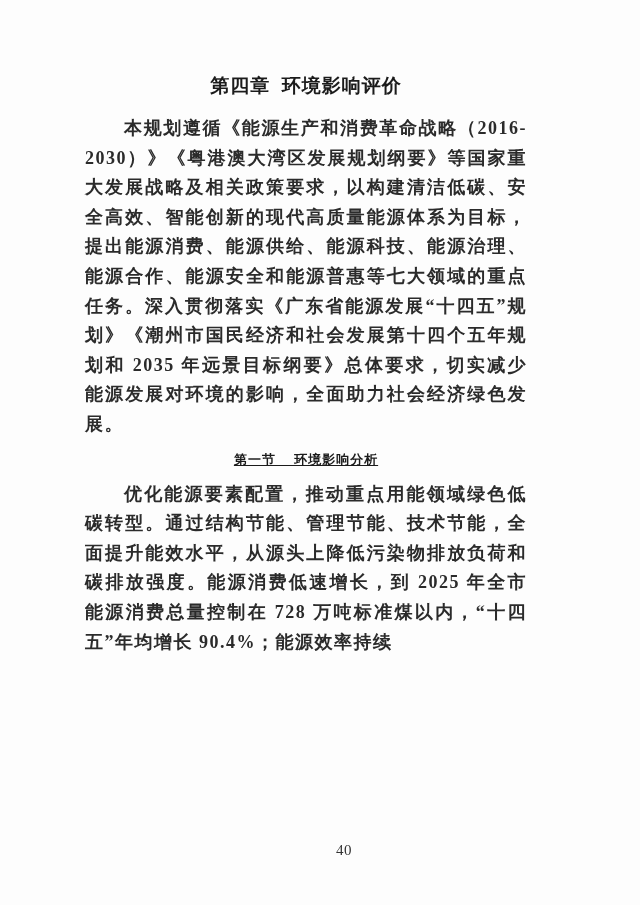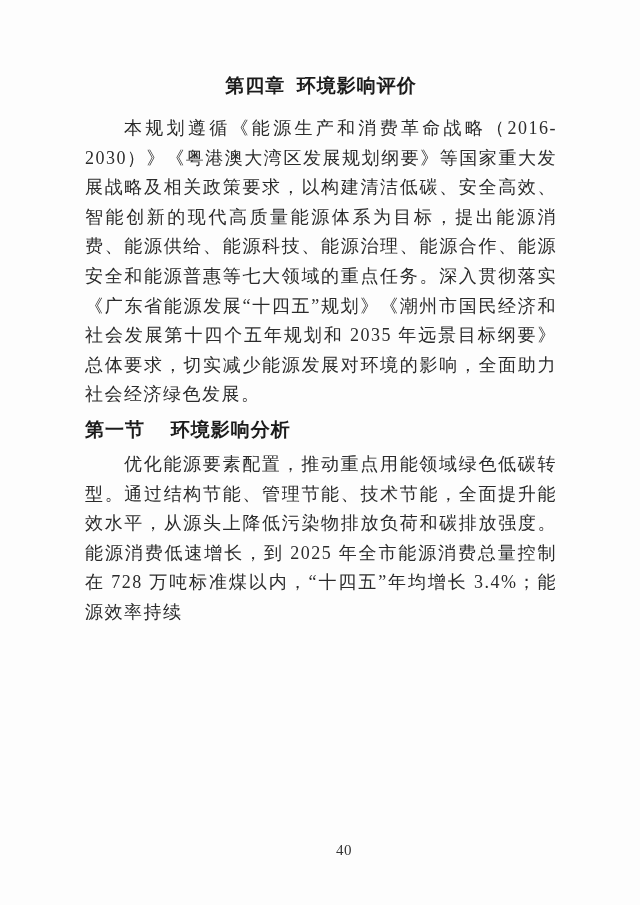--- a/index.html
+++ b/index.html
@@ -12,45 +12,47 @@
     width: 640px;
     height: 905px;
     margin: 0 auto;
     background: #fdfdfd;
     overflow: hidden;
     box-sizing: border-box;
     font-family: "Liberation Serif", "DejaVu Serif", serif;
     color: #262626;
   }
   .content {
-    padding: 72px 83px 0 85px;
+    padding: 72px 113px 0 85px;
   }
   .chapter-title {
     margin: 0 0 14px 0;
     font-size: 19px;
     font-weight: 700;
     line-height: 28px;
     text-align: center;
     letter-spacing: 1px;
     color: #1b1b1b;
     white-space: pre-wrap;
   }
   .section-title {
     margin: 5px 0;
-    font-size: 19px;
+    font-size: 13px;
     font-weight: 700;
     line-height: 30px;
+    text-align: center;
     letter-spacing: 1px;
     color: #1b1b1b;
     white-space: pre-wrap;
+    text-decoration: underline;
   }
   .para {
     margin: 0;
     font-size: 18px;
-    font-weight: 400;
+    font-weight: 700;
     line-height: 29.6px;
     letter-spacing: 1.5px;
     text-align: justify;
     text-justify: inter-character;
     text-indent: 39px;
     color: #2b2b2b;
   }
   .page-number {
     position: absolute;
     left: 0;
@@ -64,16 +66,16 @@
   }
 </style>
 </head>
 <body>
 
 <div class="page">
   <div class="content">
     <h1 class="chapter-title">第四章  环境影响评价</h1>
     <p class="para">本规划遵循《能源生产和消费革命战略（2016-2030）》《粤港澳大湾区发展规划纲要》等国家重大发展战略及相关政策要求，以构建清洁低碳、安全高效、智能创新的现代高质量能源体系为目标，提出能源消费、能源供给、能源科技、能源治理、能源合作、能源安全和能源普惠等七大领域的重点任务。深入贯彻落实《广东省能源发展“十四五”规划》《潮州市国民经济和社会发展第十四个五年规划和 2035 年远景目标纲要》总体要求，切实减少能源发展对环境的影响，全面助力社会经济绿色发展。</p>
     <h2 class="section-title">第一节　 环境影响分析</h2>
-    <p class="para">优化能源要素配置，推动重点用能领域绿色低碳转型。通过结构节能、管理节能、技术节能，全面提升能效水平，从源头上降低污染物排放负荷和碳排放强度。能源消费低速增长，到 2025 年全市能源消费总量控制在 728 万吨标准煤以内，“十四五”年均增长 3.4%；能源效率持续</p>
+    <p class="para">优化能源要素配置，推动重点用能领域绿色低碳转型。通过结构节能、管理节能、技术节能，全面提升能效水平，从源头上降低污染物排放负荷和碳排放强度。能源消费低速增长，到 2025 年全市能源消费总量控制在 728 万吨标准煤以内，“十四五”年均增长 90.4%；能源效率持续</p>
   </div>
   <div class="page-number">40</div>
 </div>
 
 </body></html>

